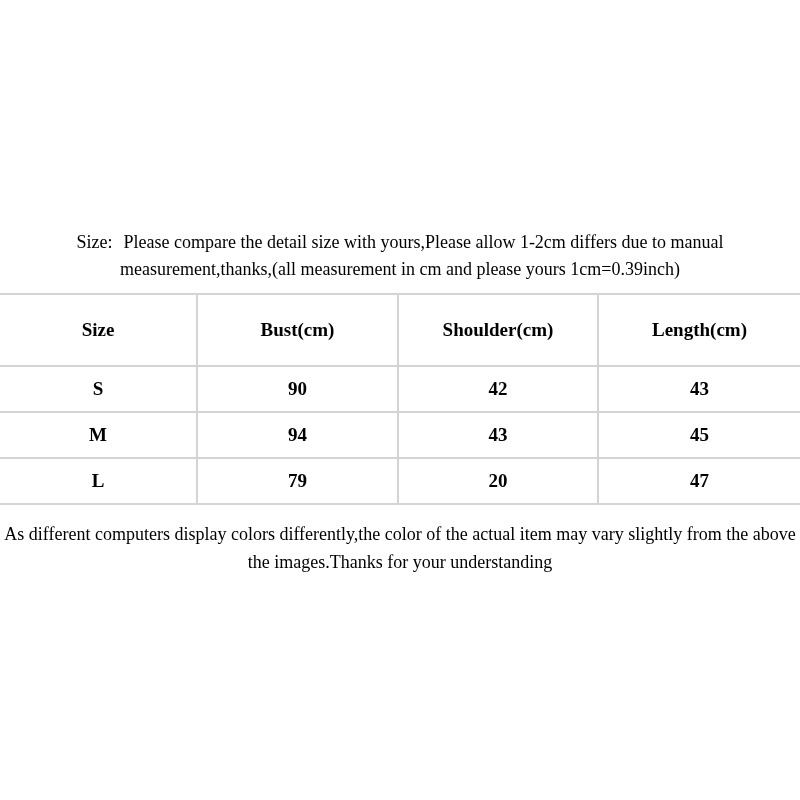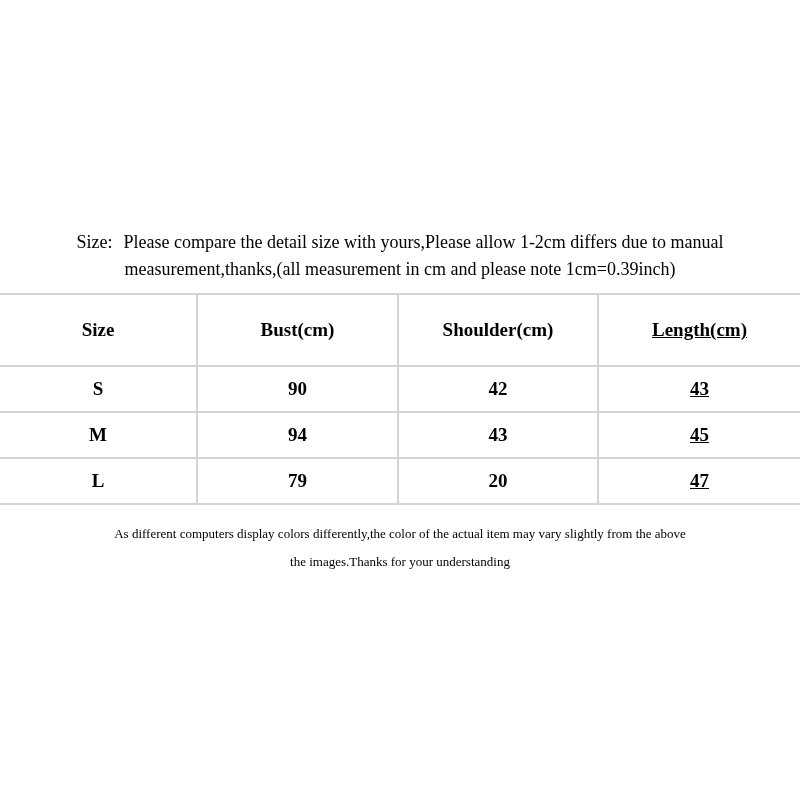--- a/index.html
+++ b/index.html
@@ -47,45 +47,45 @@
   .size-table col.c3 { width: 202px; }
   .size-table th, .size-table td {
     border: 2px solid var(--table-border, #d4d4d4);
     text-align: center;
     vertical-align: middle;
     font-weight: bold;
     font-size: 19px;
     padding: 4px;
   }
   .size-table th:first-child, .size-table td:first-child { border-left: none; }
-  .size-table th:last-child,  .size-table td:last-child  { border-right: none; text-decoration: underline; }
+  .size-table th:last-child,  .size-table td:last-child  { border-right: none; }
   .size-table thead tr { height: 72px; }
   .size-table tbody tr { height: 46px; }
   
   .bottom-notice {
     position: absolute;
     top: 520px;
     left: 0;
     width: 800px;
     text-align: center;
-    font-size: 13px;
+    font-size: 18px;
     line-height: 28px;
     white-space: nowrap;
   }
 </style>
 </head>
 <body style="background: rgb(255, 255, 255); color: rgb(0, 0, 0);">
 
 <div class="canvas">
 
   <div class="top-notice">
     <div class="line">
       <span class="label">Size:</span><span>Please compare the detail size with yours,Please allow 1-2cm differs due to manual</span>
     </div>
-    <div class="line">measurement,thanks,(all measurement in cm and please note 1cm=0.39inch)</div>
+    <div class="line">measurement,thanks,(all measurement in cm and please yours 1cm=0.39inch)</div>
   </div>
 
   <table class="size-table">
     <colgroup>
       <col class="c0">
         <col class="c1">
         <col class="c2">
         <col class="c3">
     </colgroup>
     <thead>

